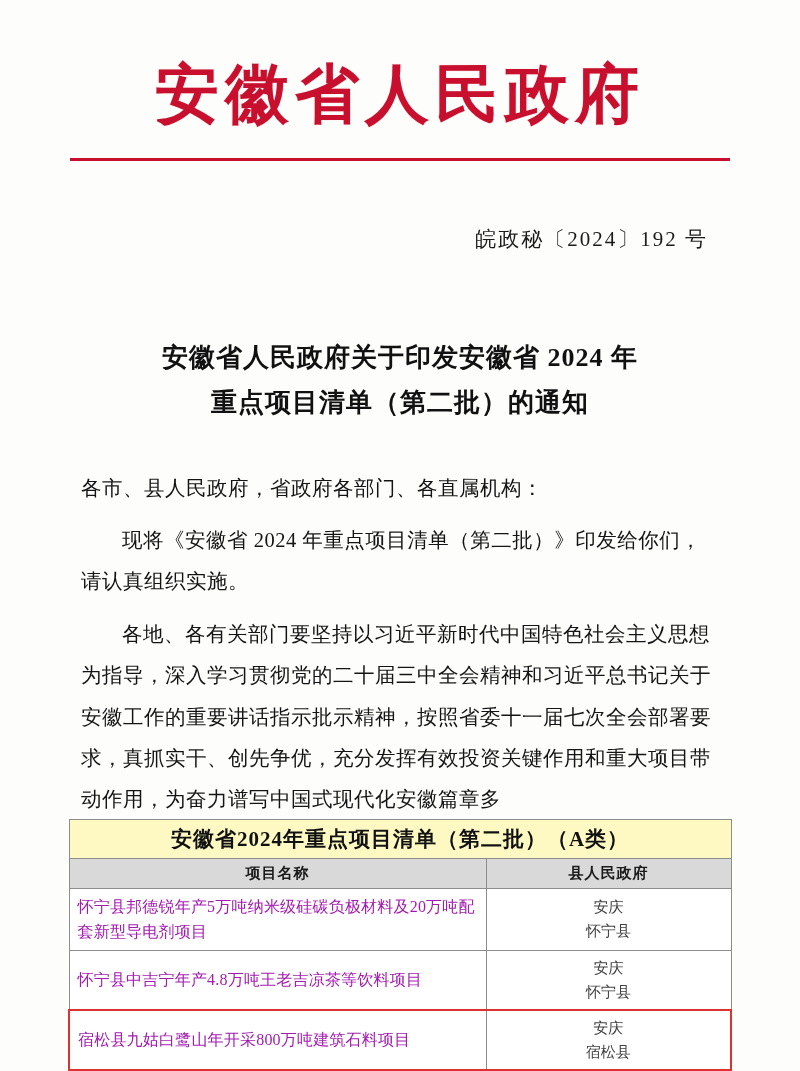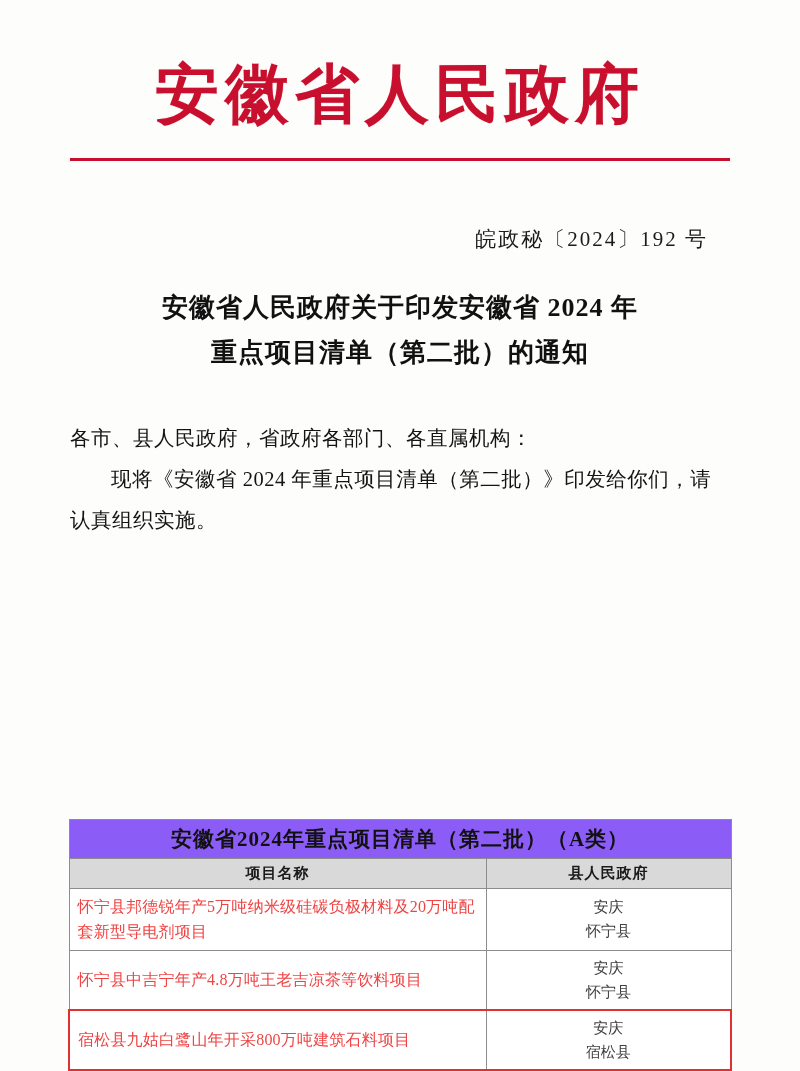--- a/index.html
+++ b/index.html
@@ -52,42 +52,42 @@
     padding-right: 22px;
   }
   .docnum {
     font-size: 21px;
     letter-spacing: 2px;
     color: #1b1b1b;
   }
 
   
   .doc-title {
-    margin-top: 32px;
+    margin-top: 82px;
     text-align: center;
     font-size: 26px;
     font-weight: bold;
     line-height: 1.75;
     letter-spacing: 1px;
     color: #111;
   }
   .doc-title .line {
     display: block;
   }
 
   
   .body-text {
     margin-top: 42px;
     font-size: 20.5px;
     line-height: 2.02;
     letter-spacing: 0.5px;
     color: #141414;
   }
   .para {
-    margin: 0;
+    margin: 11px;
   }
   .para.indent {
     text-indent: 2em;
   }
 
   
   .table-wrap {
     position: absolute;
     left: 68px;
     right: 68px;
@@ -104,38 +104,38 @@
     border: 1px solid #8d8d8d;
     padding: 5px 8px;
     vertical-align: middle;
   }
   .tbl-caption {
     text-align: center;
     font-size: 21px;
     font-weight: bold;
     letter-spacing: 1px;
     padding: 11px 4px 11px;
-    background: #8b5cf6;
+    background: #fef9c3;
     color: #111;
   }
   .hdr {
     background: #d9d9d9;
     text-align: center;
     font-weight: bold;
     font-size: 15px;
     letter-spacing: 1px;
     padding: 6px 4px;
   }
   .col-name { width: 63%; }
   .col-loc  { width: 37%; }
   .cell-name {
     font-size: 16px;
     line-height: 1.6;
     letter-spacing: 0.2px;
-    color: #ef4444;
+    color: #a21caf;
   }
   .cell-loc {
     text-align: center;
     font-size: 15px;
     line-height: 1.6;
     color: #404040;
   }
   .cell-loc span { display: block; }
   tr.highlight td {
     border-top: 2px solid #e03131;
@@ -159,20 +159,21 @@
   </div>
 
   <div class="doc-title">
     <span class="line">安徽省人民政府关于印发安徽省 2024 年</span>
     <span class="line">重点项目清单（第二批）的通知</span>
   </div>
 
   <div class="body-text">
     <p class="para">各市、县人民政府，省政府各部门、各直属机构：</p>
     <p class="para indent">现将《安徽省 2024 年重点项目清单（第二批）》印发给你们，请认真组织实施。</p>
+    <p class="para indent">各地、各有关部门要坚持以习近平新时代中国特色社会主义思想为指导，深入学习贯彻党的二十届三中全会精神和习近平总书记关于安徽工作的重要讲话指示批示精神，按照省委十一届七次全会部署要求，真抓实干、创先争优，充分发挥有效投资关键作用和重大项目带动作用，为奋力谱写中国式现代化安徽篇章多</p>
   </div>
 
   <div class="table-wrap">
     <table class="list">
       <colgroup>
         <col class="col-name">
         <col class="col-loc">
       </colgroup>
       <tbody>
         <tr>

